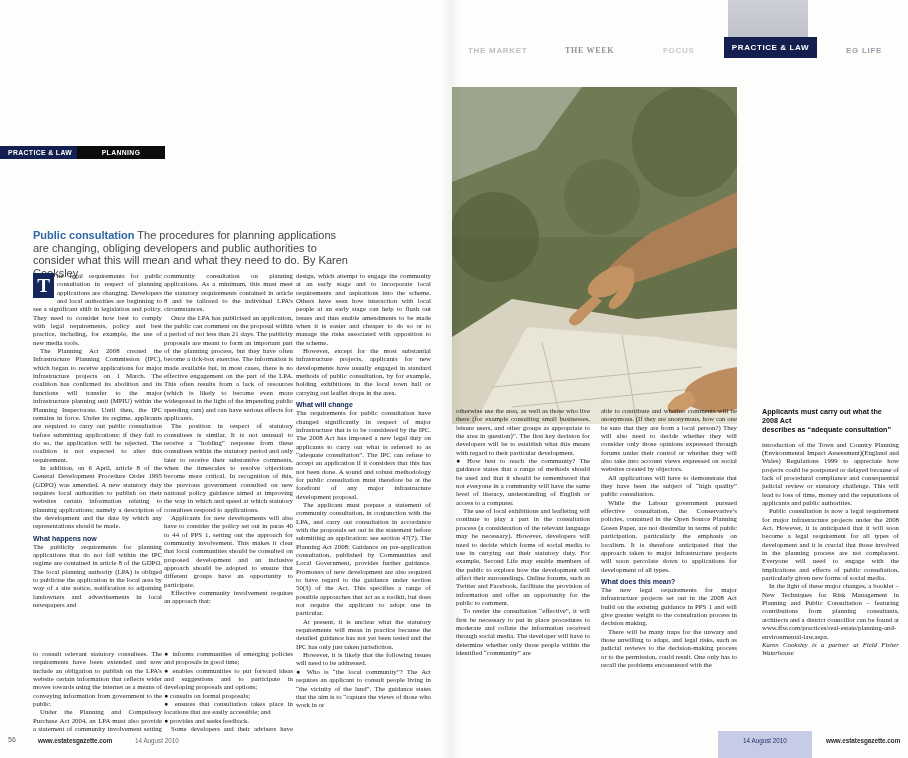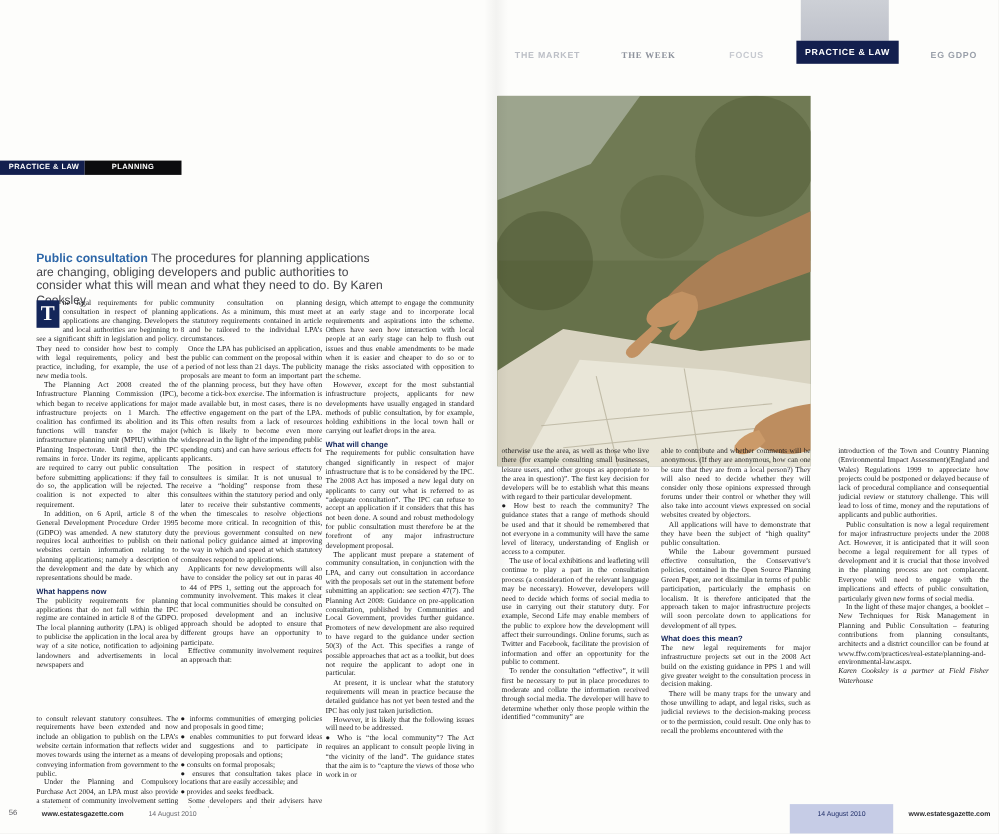--- a/index.html
+++ b/index.html
@@ -55,21 +55,21 @@
 </head>
 <body>
 
 <div class="sheet">
 
   <div class="tab-ghost"></div>
   <div class="navtab" style="left:468px;color:#bcbfc6;">THE MARKET</div>
   <div class="navtab" style="left:565px;color:#8d929c;font-family:Liberation Serif, serif;">THE WEEK</div>
   <div class="navtab" style="left:663px;color:#c7cad0;">FOCUS</div>
   <div class="tab-active">PRACTICE &amp; LAW</div>
-  <div class="navtab" style="left:846px;color:#9aa0aa;">EG GDPO</div>
+  <div class="navtab" style="left:846px;color:#9aa0aa;">EG LIFE</div>
 
   <div class="secbar">
     <div class="s1">PRACTICE &amp; LAW</div>
     <div class="s2">PLANNING</div>
   </div>
 
   <div class="standfirst"><span class="lead">Public consultation</span><span> The procedures for planning applications are changing, obliging developers and public authorities to consider what this will mean and what they need to do. By Karen Cooksley</span></div>
 
   <div class="col" style="left:33px;top:272px;width:129px;height:336px;">
     <p><span class="dropcap">T</span><span>he legal requirements for public consultation in respect of planning applications are changing. Developers and local authorities are beginning to see a significant shift in legislation and policy. They need to consider how best to comply with legal requirements, policy and best practice, including, for example, the use of new media tools.</span></p>
@@ -145,20 +145,24 @@
   <div class="col" style="left:601px;top:407px;width:136px;height:328px;">
     <p>able to contribute and whether comments will be anonymous. (If they are anonymous, how can one be sure that they are from a local person?) They will also need to decide whether they will consider only those opinions expressed through forums under their control or whether they will also take into account views expressed on social websites created by objectors.</p>
     <p class="ind">All applications will have to demonstrate that they have been the subject of “high quality” public consultation.</p>
     <p class="ind">While the Labour government pursued effective consultation, the Conservative’s policies, contained in the Open Source Planning Green Paper, are not dissimilar in terms of public participation, particularly the emphasis on localism. It is therefore anticipated that the approach taken to major infrastructure projects will soon percolate down to applications for development of all types.</p>
     <div class="subhead">What does this mean?</div>
     <p>The new legal requirements for major infrastructure projects set out in the 2008 Act build on the existing guidance in PPS 1 and will give greater weight to the consultation process in decision making.</p>
     <p class="ind">There will be many traps for the unwary and those unwilling to adapt, and legal risks, such as judicial reviews to the decision-making process or to the permission, could result. One only has to recall the problems encountered with the</p>
   </div>
 
   <div class="col" style="left:762px;top:407px;width:137px;height:310px;">
+    <div class="sidequote">
+      <div>Applicants must carry out what the 2008 Act</div>
+      <div>describes as “adequate consultation”</div>
+    </div>
     <p>introduction of the Town and Country Planning (Environmental Impact Assessment)(England and Wales) Regulations 1999 to appreciate how projects could be postponed or delayed because of lack of procedural compliance and consequential judicial review or statutory challenge. This will lead to loss of time, money and the reputations of applicants and public authorities.</p>
     <p class="ind">Public consultation is now a legal requirement for major infrastructure projects under the 2008 Act. However, it is anticipated that it will soon become a legal requirement for all types of development and it is crucial that those involved in the planning process are not complacent. Everyone will need to engage with the implications and effects of public consultation, particularly given new forms of social media.</p>
     <p class="ind">In the light of these major changes, a booklet – New Techniques for Risk Management in Planning and Public Consultation – featuring contributions from planning consultants, architects and a district councillor can be found at www.ffw.com/practices/real-estate/planning-and-environmental-law.aspx.</p>
     <p class="credit">Karen Cooksley is a partner at Field Fisher Waterhouse</p>
   </div>
 
   <div class="ftr ftr-page">56</div>
   <div class="ftr ftr-site-l">www.estatesgazette.com</div>
   <div class="ftr ftr-date-l">14 August 2010</div>
   <div class="ftr ftr-box">

